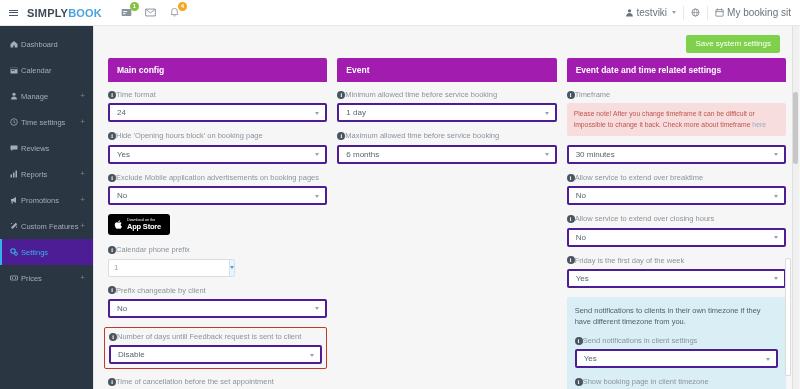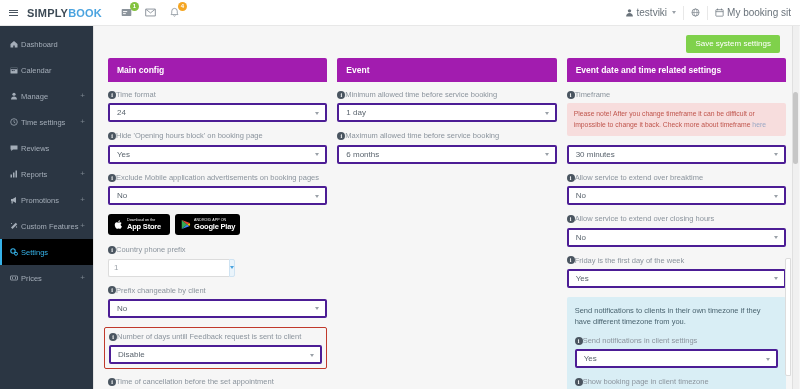--- a/index.html
+++ b/index.html
@@ -50,21 +50,21 @@
 
   
   .sidebar {
     width: 93px; background: #2b3643; flex: 0 0 93px;
     padding-top: 5px; position: relative;
   }
   .nav-item {
     height: 26px; display: flex; align-items: center; padding: 0 8px 0 10px;
     color: #a4adb8; font-size: 7.5px; cursor: pointer; position: relative;
   }
-  .nav-item.active { background: #000000; color: #36b2e8; }
+  .nav-item.active { background: #4c1d95; color: #36b2e8; }
   .nav-item.active:before {
     content: ""; position: absolute; left: 0; top: 0; bottom: 0; width: 2px; background: #36b2e8;
   }
   .nav-ico { width: 11px; display: flex; align-items: center; flex: 0 0 11px; }
   .nav-ico svg { width: 8px; height: 8px; fill: currentColor; }
   .nav-label { flex: 1; }
   .nav-plus { font-size: 8px; color: #7b858f; line-height: 1; }
 
   
   .content {
@@ -390,40 +390,26 @@
                   <span class="glyph">
                       <svg viewBox="0 0 16 16">
                         <path fill="#fff" d="M11.2 8.4c0-1.6 1.3-2.4 1.4-2.5-0.8-1.1-1.9-1.3-2.3-1.3-1-0.1-2 0.6-2.5 0.6s-1.3-0.6-2.1-0.6c-1.1 0-2.1 0.6-2.6 1.6-1.1 1.9-0.3 4.8 0.8 6.4 0.5 0.8 1.2 1.6 2 1.6 0.8 0 1.1-0.5 2.1-0.5s1.2 0.5 2.1 0.5c0.9 0 1.4-0.8 1.9-1.6 0.6-0.9 0.9-1.8 0.9-1.8s-1.7-0.7-1.7-2.4zM9.6 3.6c0.4-0.5 0.7-1.2 0.6-1.9-0.6 0-1.4 0.4-1.8 0.9-0.4 0.5-0.7 1.2-0.6 1.9 0.7 0.1 1.4-0.4 1.8-0.9z"></path>
                       </svg>
                     </span>
                   <span class="store-txt">
                     <span class="s1">Download on the</span>
                     <span class="s2">App Store</span>
                   </span>
                 </div>
-                <div class="store-badge">
-                  <span class="glyph">
-                      <svg viewBox="0 0 16 16">
-                        <path fill="#34a853" d="M2.5 1.5l8 6.5-8 6.5z"></path>
-                        <path fill="#fbbc04" d="M10.5 8l3-2.4 1.3 2.4-1.3 2.4z"></path>
-                        <path fill="#ea4335" d="M2.5 1.5l8 6.5 3-2.4z"></path>
-                        <path fill="#4285f4" d="M2.5 14.5l8-6.5 3 2.4z"></path>
-                      </svg>
-                    </span>
-                  <span class="store-txt">
-                    <span class="s1">ANDROID APP ON</span>
-                    <span class="s2">Google Play</span>
-                  </span>
-                </div>
-              </div>
-
-              <div class="field">
-                <div class="f-label">
-                  <span class="info-dot">i</span>
-                  <span>Country phone prefix</span>
+              </div>
+
+              <div class="field">
+                <div class="f-label">
+                  <span class="info-dot">i</span>
+                  <span>Calendar phone prefix</span>
                 </div>
                 <div class="prefix-wrap">
                   <input class="prefix-input" value="1" style="">
                   <span class="prefix-btn"></span>
                 </div>
               </div>
 
               <div class="field">
                 <div class="f-label">
                   <span class="info-dot">i</span>

